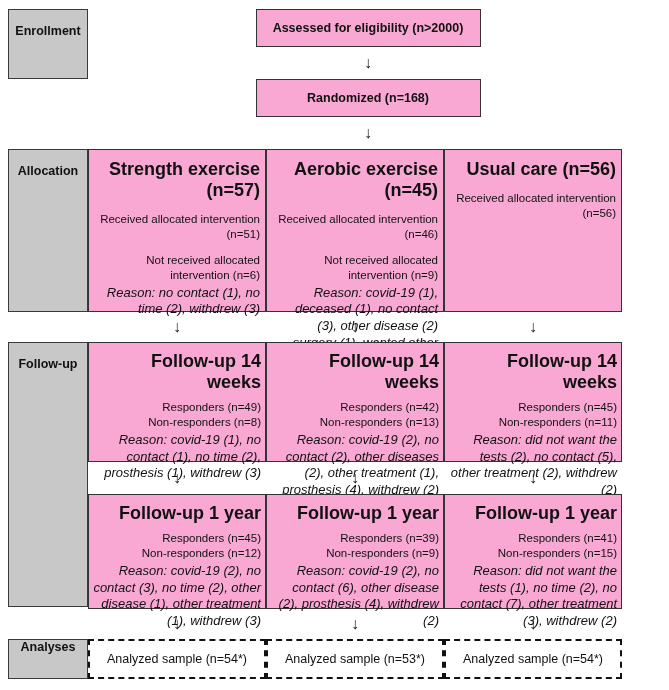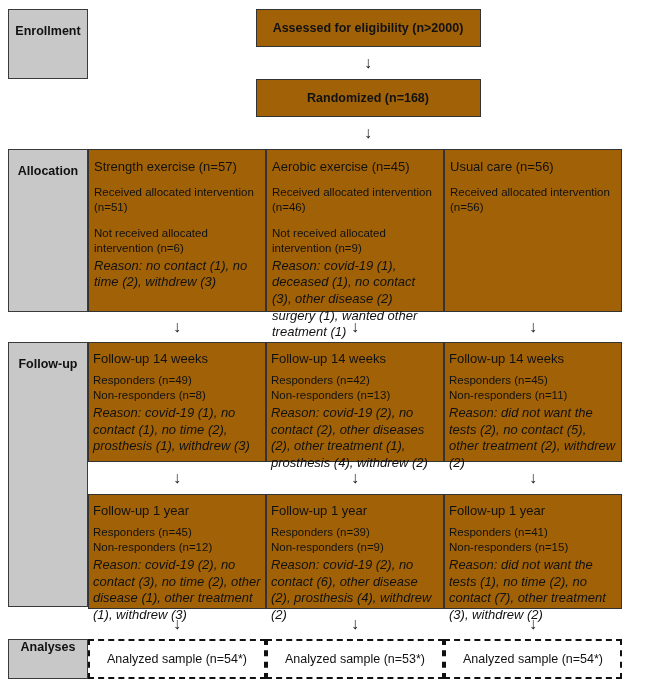--- a/index.html
+++ b/index.html
@@ -27,23 +27,23 @@
     font-size:12.5px;
     padding-top:14px;
   }
   .label-enrollment { height:70px; }
   .label-allocation { height:163px; }
   .label-followup  { height:265px; }
   .label-analyses  { height:40px; padding-top:0; display:flex; align-items:flex-start; justify-content:center; }
 
   .box {
     box-sizing:border-box;
-    background:#a16207;
+    background:#f9a8d4;
     border:1.5px solid #333333;
-    text-align:left;
+    text-align:right;
   }
   .top-box {
     width:225px; height:38px;
     display:flex; align-items:center; justify-content:center;
     font-weight:bold; font-size:12.5px;
   }
   .arm-alloc-box {
     width:178px; height:163px;
     padding:9px 5px 4px 5px;
   }
@@ -53,21 +53,21 @@
   }
   .fu1y-box { height:115px; }
   .dashed-box {
     box-sizing:border-box;
     width:178px; height:40px;
     border:2.5px dashed #111111;
     display:flex; align-items:center; justify-content:center;
     font-weight:normal; font-size:12.5px;
     background:#ffffff;
   }
-  .box-title { font-weight:normal; font-size:13px; margin-bottom:11px; }
+  .box-title { font-weight:bold; font-size:18px; margin-bottom:11px; }
   .fu-box .box-title { margin-bottom:7px; }
   .body-line { font-size:11.5px; line-height:1.3; }
   .para { margin-bottom:11px; }
   .para-tight { margin-bottom:2px; }
   .reason { font-size:13px; font-style:italic; line-height:1.28; margin-top:2px; }
 
   .arrow-gap {
     height:32px; display:flex; align-items:center; justify-content:center;
     font-size:16px; color:#1c1c1c; width:100%;
   }

